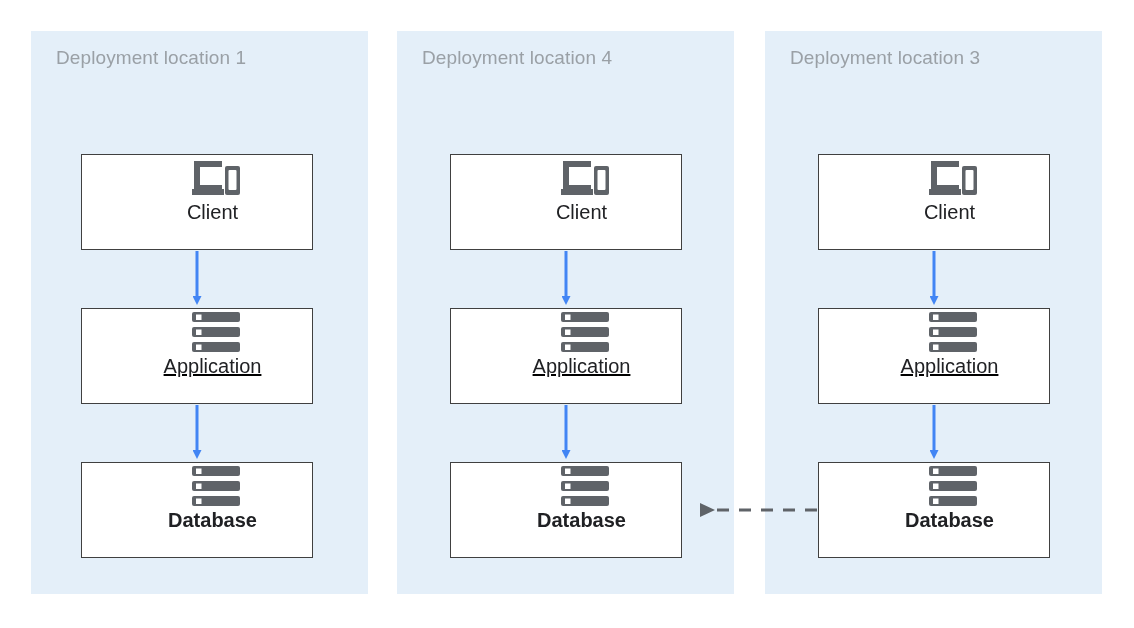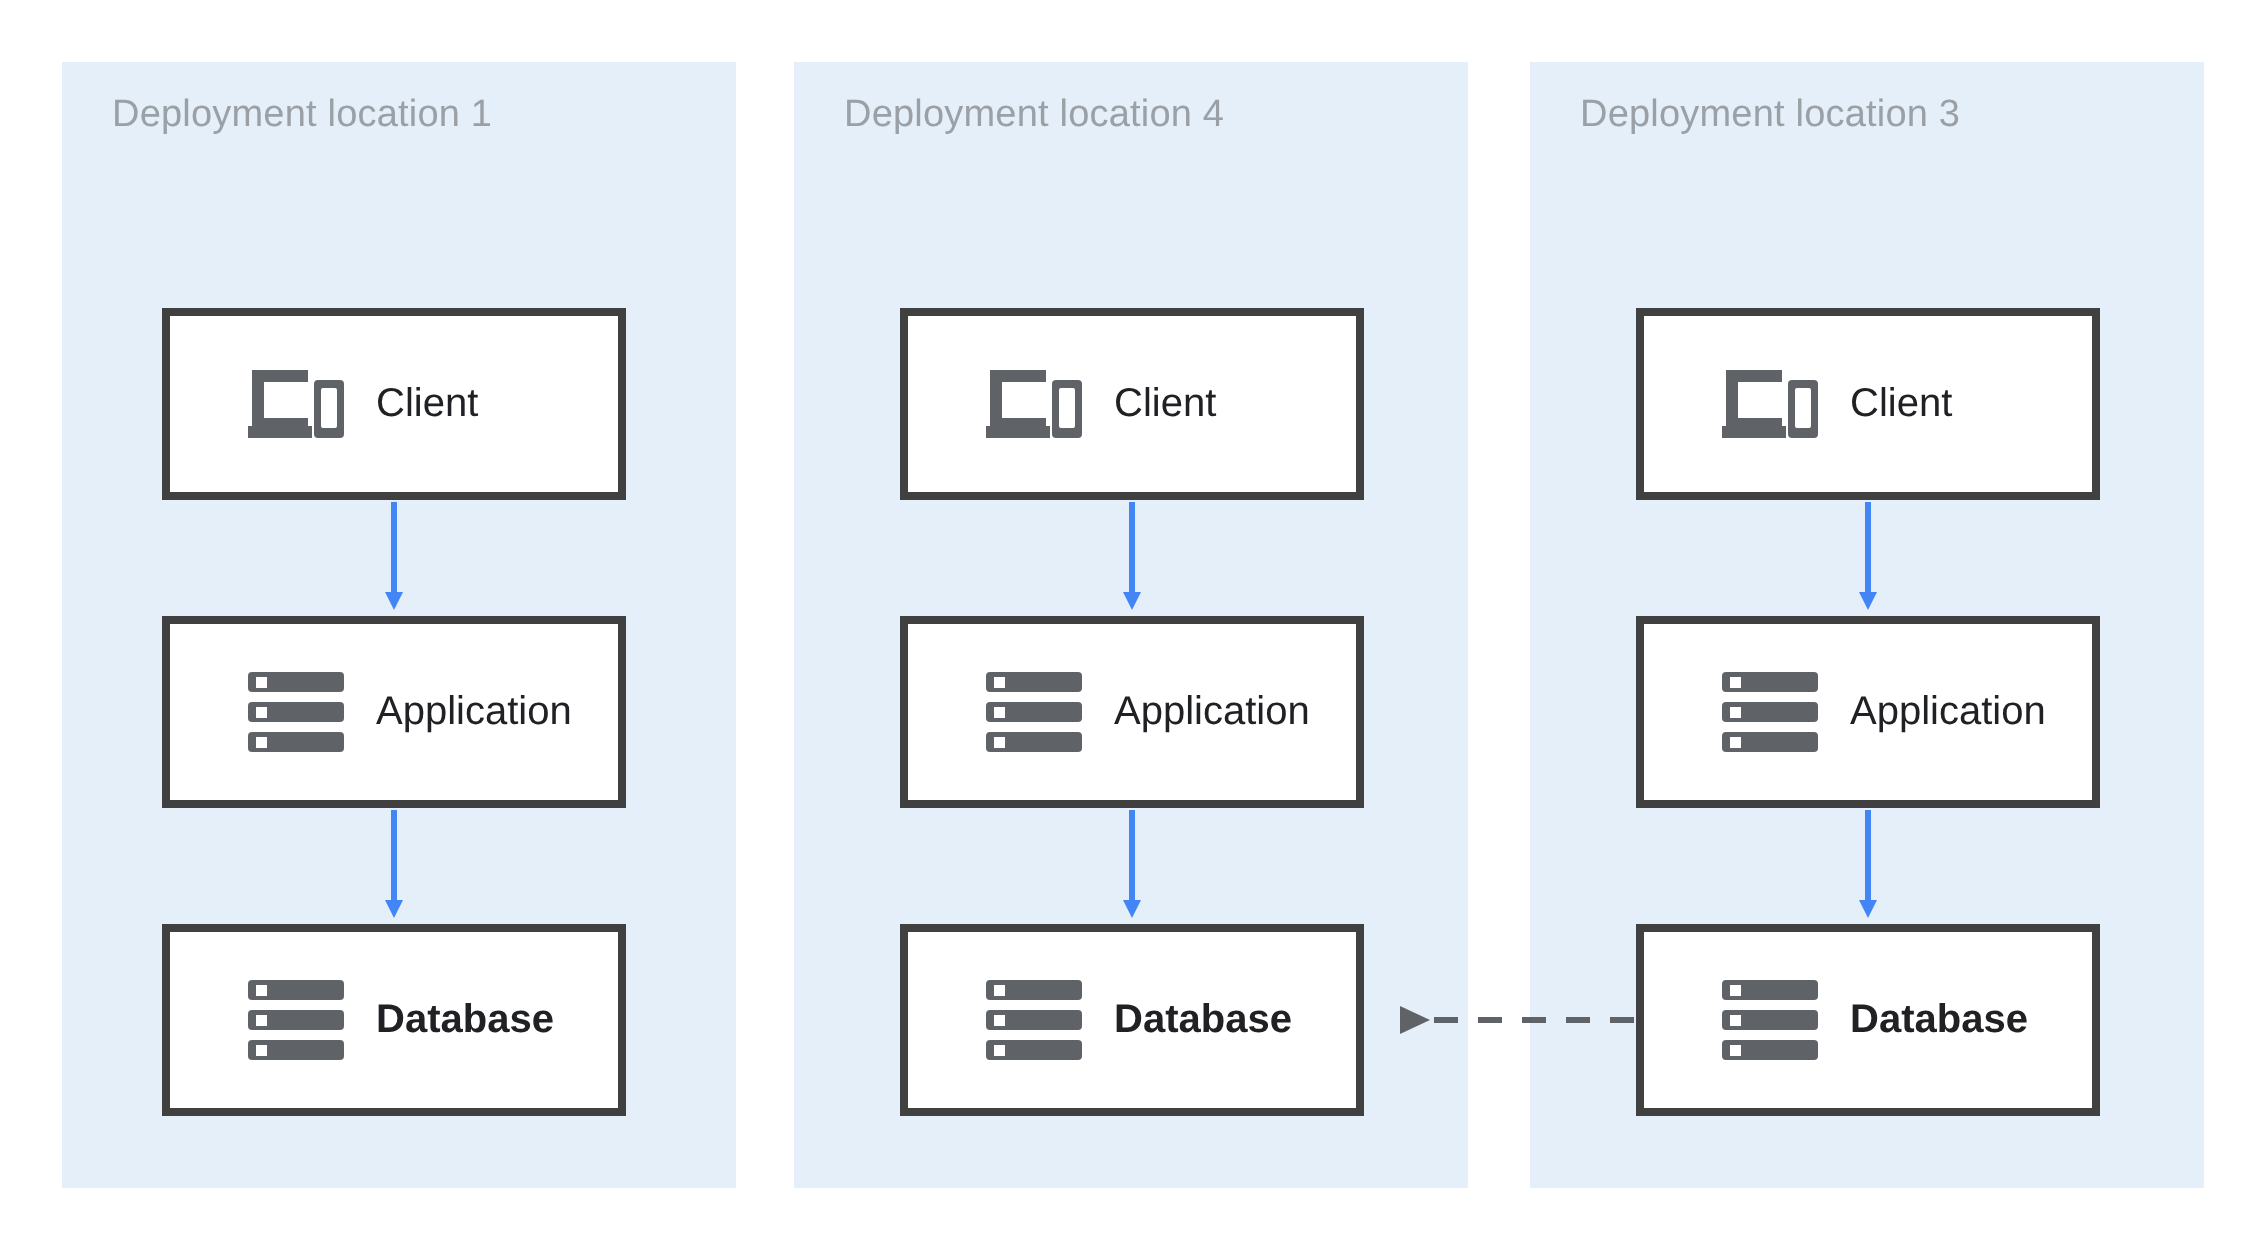--- a/index.html
+++ b/index.html
@@ -43,29 +43,29 @@
     letter-spacing: 0.1px;
     white-space: nowrap;
   }
 
   
   .node {
     position: absolute;
     width: 232px;
     height: 96px;
     background: #ffffff;
-    border: 4px solid #404040;
+    border: 1px solid #404040;
     box-sizing: border-box;
     display: flex;
-    flex-direction: row;
+    flex-direction: column;
     align-items: center;
     padding-left: 17px;
   }
   .node-client   { top: 154px; }
-  .node-app      { top: 308px; }
+  .node-app      { top: 308px; text-decoration: underline; }
   .node-db       { top: 462px; font-weight: bold; }
 
   .col-1 .node { left: 81px; }
   .col-2 .node { left: 450px; }
   .col-3 .node { left: 818px; }
 
   .node-icon {
     width: 52px;
     min-width: 52px;
     height: 46px;

